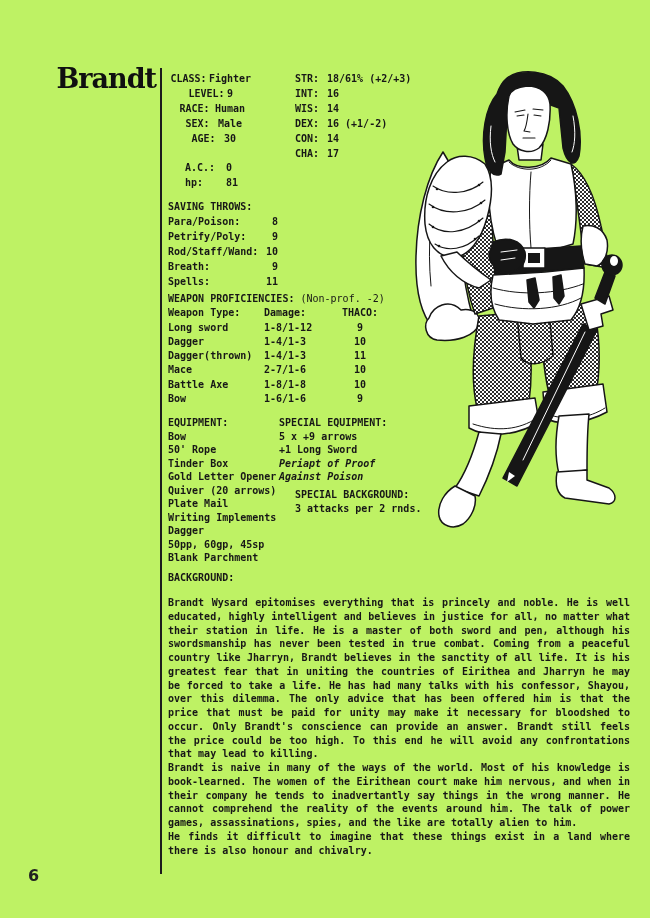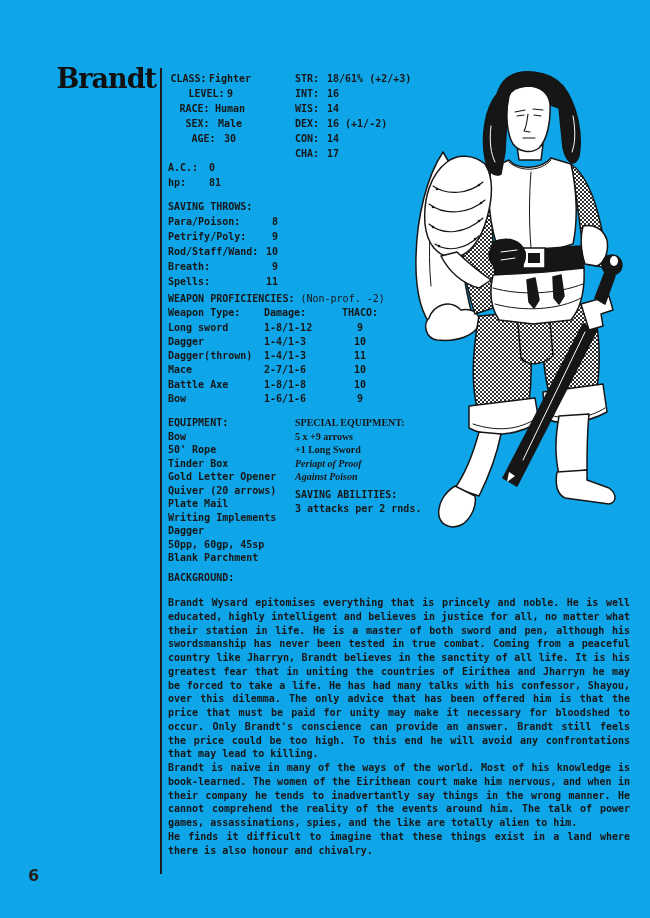--- a/index.html
+++ b/index.html
@@ -1,37 +1,37 @@
 <!DOCTYPE html>
 <html><head>
 <meta charset="utf-8">
 <style>
   html,body{margin:0;padding:0;background:#e8e8e8;}
-  .sheet{position:relative;width:650px;height:918px;background:#0ea5e9;overflow:hidden;
+  .sheet{position:relative;width:650px;height:918px;background:#bef264;overflow:hidden;
          font-family:"DejaVu Sans Mono","Liberation Mono",monospace;color:#171717;}
   .mono{font-family:"DejaVu Sans Mono","Liberation Mono",monospace;font-weight:bold;
         font-size:10px;line-height:15px;color:#171717;}
   .sec{position:absolute;}
   .name-block{position:absolute;left:56px;top:66px;width:100px;text-align:right;
         font-family:"DejaVu Serif","Liberation Serif",serif;font-weight:bold;
         font-size:27px;line-height:26px;letter-spacing:-1px;color:#101010;}
   .vrule{position:absolute;left:160px;top:68px;width:2px;height:806px;background:#1c1c1c;}
   .kv .k{display:inline-block;}
   #vitals{left:168px;top:71px;text-align:center;}   #vitals .k{width:41px;}
-  #defense{left:168px;top:160px;} #defense .k{width:41px;}
+  #defense{left:168px;top:160px;} #defense .k{width:41px;margin-left:17px;}
   #abilities{left:295px;top:71px;} #abilities .k{width:32px;}
   #saves{left:168px;top:199px;}
   #saves .k{width:94px;} #saves .v{display:inline-block;width:16px;text-align:right;}
   #weapons{left:168px;top:292px;line-height:14.3px;}
   #weapons .c1{display:inline-block;width:96px;}
   #weapons .c2{display:inline-block;width:76px;}
   #weapons .c3{display:inline-block;width:40px;text-align:center;}
   .note{font-weight:normal;}
   #equipment{left:168px;top:416px;line-height:13.5px;}
-  #special-equip{left:295px;top:416px;line-height:13.5px;font-family:Liberation Serif, serif;}
+  #special-equip{left:279px;top:416px;line-height:13.5px;}
   #special-abil{left:295px;top:488px;line-height:13.5px;}
   .ital{font-style:italic;}
   #bg-sec{left:168px;top:571px;width:462px;}
   #bg-sec .bg-title{line-height:14px;margin:0 0 11px 0;}
   #bg-sec p{margin:0;font-size:10px;line-height:13.75px;text-align:justify;font-weight:bold;}
   .pageno{position:absolute;left:28px;top:866px;font-family:"DejaVu Sans","Liberation Sans",sans-serif;
         font-weight:bold;font-size:16px;color:#222;}
   .portrait{position:absolute;left:413px;top:56px;width:228px;height:502px;}
 </style>
 </head>
@@ -103,21 +103,21 @@
 
   <div class="sec mono" id="special-equip">
     <div>SPECIAL EQUIPMENT:</div>
     <div>5 x +9 arrows</div>
     <div>+1 Long Sword</div>
     <div class="ital">Periapt of Proof</div>
     <div class="ital">Against Poison</div>
   </div>
 
   <div class="sec mono" id="special-abil">
-    <div>SAVING ABILITIES:</div>
+    <div>SPECIAL BACKGROUND:</div>
     <div>3 attacks per 2 rnds.</div>
   </div>
 
   <div class="sec mono" id="bg-sec">
     <div class="bg-title">BACKGROUND:</div>
     <p>Brandt Wysard epitomises everything that is princely and noble. He is well educated, highly intelligent and believes in justice for all, no matter what their station in life. He is a master of both sword and pen, although his swordsmanship has never been tested in true combat. Coming from a peaceful country like Jharryn, Brandt believes in the sanctity of all life. It is his greatest fear that in uniting the countries of Eirithea and Jharryn he may be forced to take a life. He has had many talks with his confessor, Shayou, over this dilemma. The only advice that has been offered him is that the price that must be paid for unity may make it necessary for bloodshed to occur. Only Brandt's conscience can provide an answer. Brandt still feels the price could be too high. To this end he will avoid any confrontations that may lead to killing.</p>
     <p>Brandt is naive in many of the ways of the world. Most of his knowledge is book-learned. The women of the Eirithean court make him nervous, and when in their company he tends to inadvertantly say things in the wrong manner. He cannot comprehend the reality of the events around him. The talk of power games, assassinations, spies, and the like are totally alien to him.</p>
     <p>He finds it difficult to imagine that these things exist in a land where there is also honour and chivalry.</p>
   </div>
 

